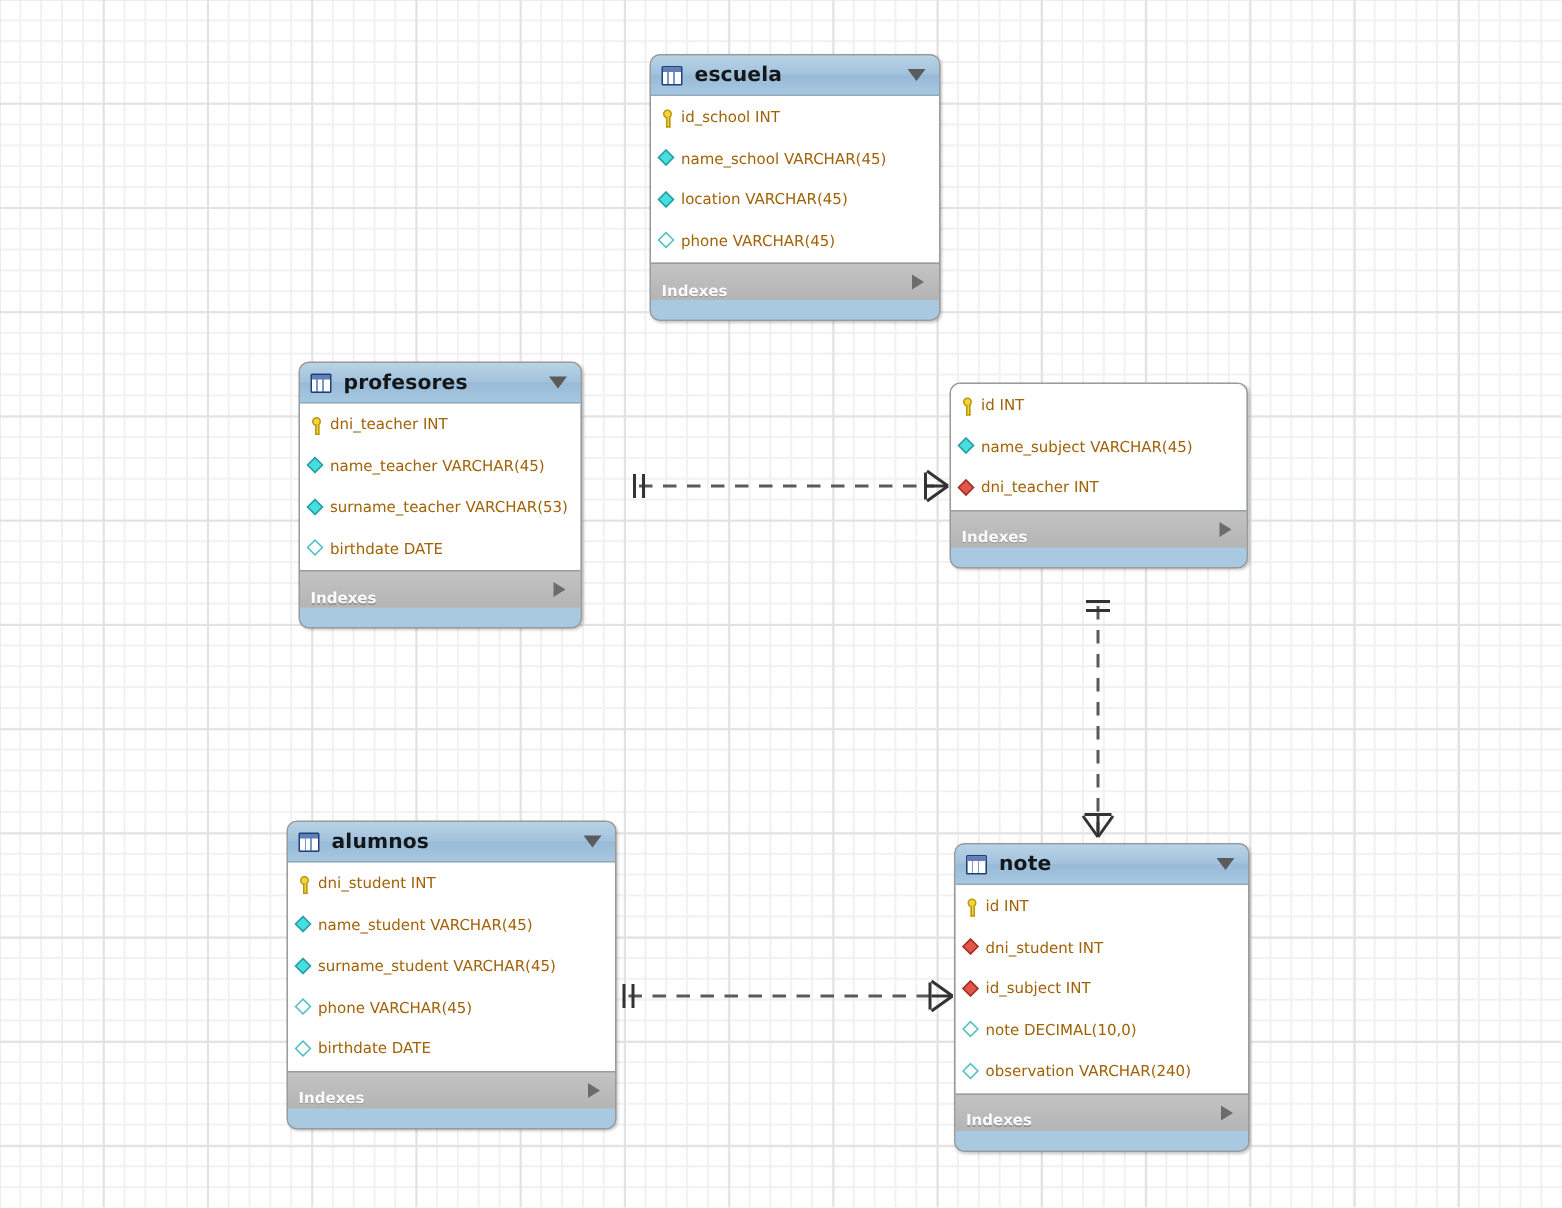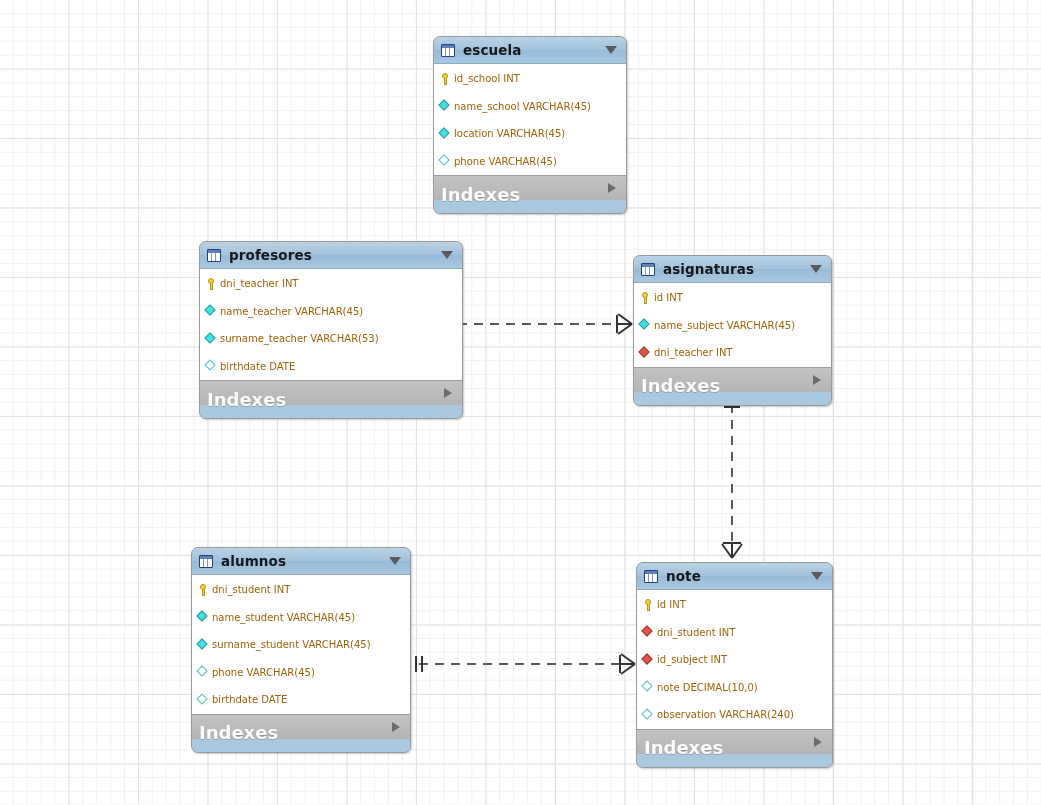--- a/index.html
+++ b/index.html
@@ -175,21 +175,21 @@
   .tbl-idx {
     height: 24px;
     display: flex;
     align-items: center;
     padding: 0 8px 0 7px;
     background: linear-gradient(to bottom, #c3c3c3 0%, #b4b4b4 100%);
     border-top: 1px solid #9c9c9c;
     position: relative;
   }
   .tbl-idx-label {
-    font-size: 18px;
+    font-size: 10px;
     font-weight: bold;
     color: #fbfbfb;
     text-shadow: 0 1px 0 rgba(0,0,0,0.18);
     margin-top: 12px;
   }
   .tbl-idx-caret {
     position: absolute;
     right: 10px;
     top: 50%;
     transform: translateY(-50%);
@@ -273,21 +273,21 @@
         <span class="col-label">phone VARCHAR(45)</span>
       </div>
     </div>
     <div class="tbl-idx">
       <span class="tbl-idx-label">Indexes</span>
       <span class="tbl-idx-caret"></span>
     </div>
     <div class="tbl-foot"></div>
   </div>
 
-  <div class="tbl" style="left:199px; top:241px; width:264px;">
+  <div class="tbl" style="left:199px; top:241px; width:189px;">
     <div class="tbl-head">
       <span class="tbl-icon"></span>
       <span class="tbl-title">profesores</span>
       <span class="tbl-caret"></span>
     </div>
     <div class="tbl-body">
       <div class="col">
         <span class="ic ic-key"></span>
         <span class="col-label">dni_teacher INT</span>
       </div>
@@ -305,25 +305,20 @@
       </div>
     </div>
     <div class="tbl-idx">
       <span class="tbl-idx-label">Indexes</span>
       <span class="tbl-idx-caret"></span>
     </div>
     <div class="tbl-foot"></div>
   </div>
 
   <div class="tbl" style="left:633px; top:255px; width:199px;">
-    <div class="tbl-head">
-      <span class="tbl-icon"></span>
-      <span class="tbl-title">asignaturas</span>
-      <span class="tbl-caret"></span>
-    </div>
     <div class="tbl-body">
       <div class="col">
         <span class="ic ic-key"></span>
         <span class="col-label">id INT</span>
       </div>
       <div class="col">
         <span class="ic ic-dia"></span>
         <span class="col-label">name_subject VARCHAR(45)</span>
       </div>
       <div class="col">

